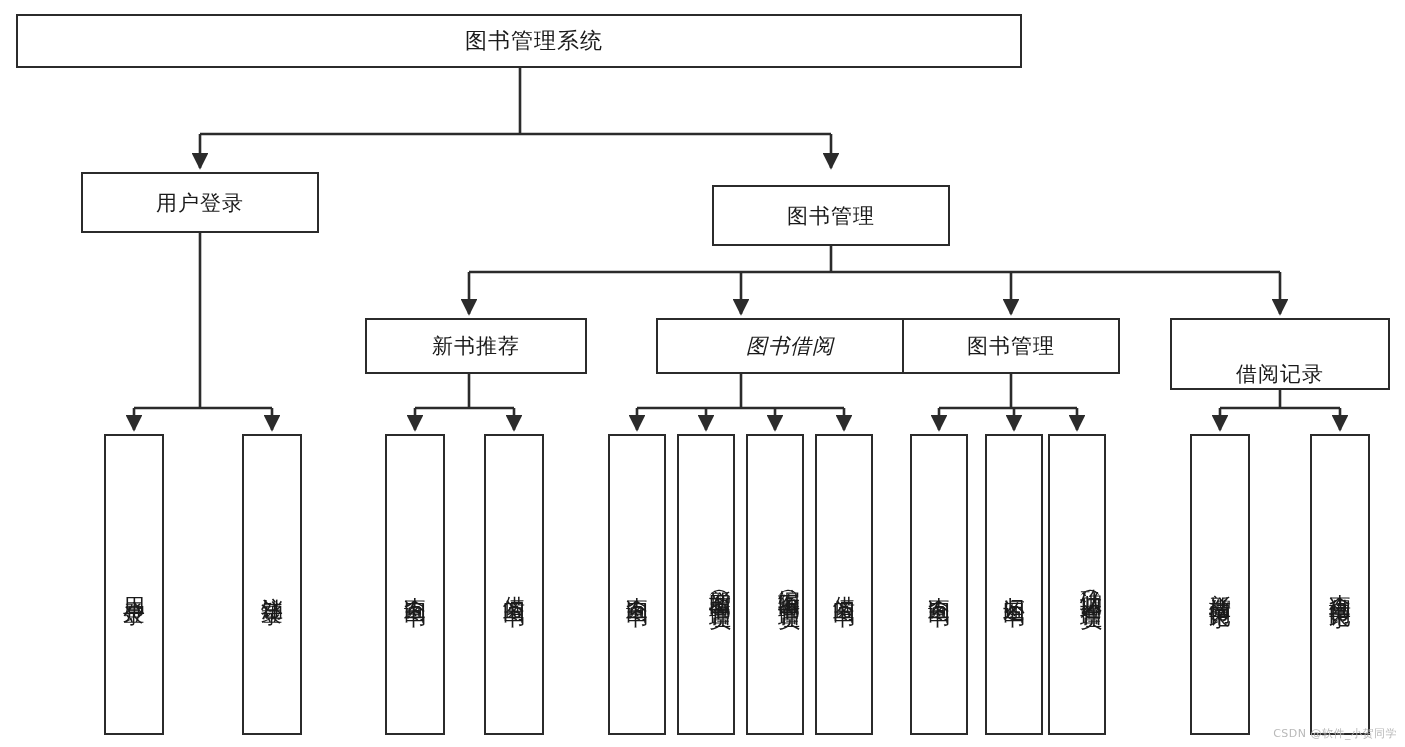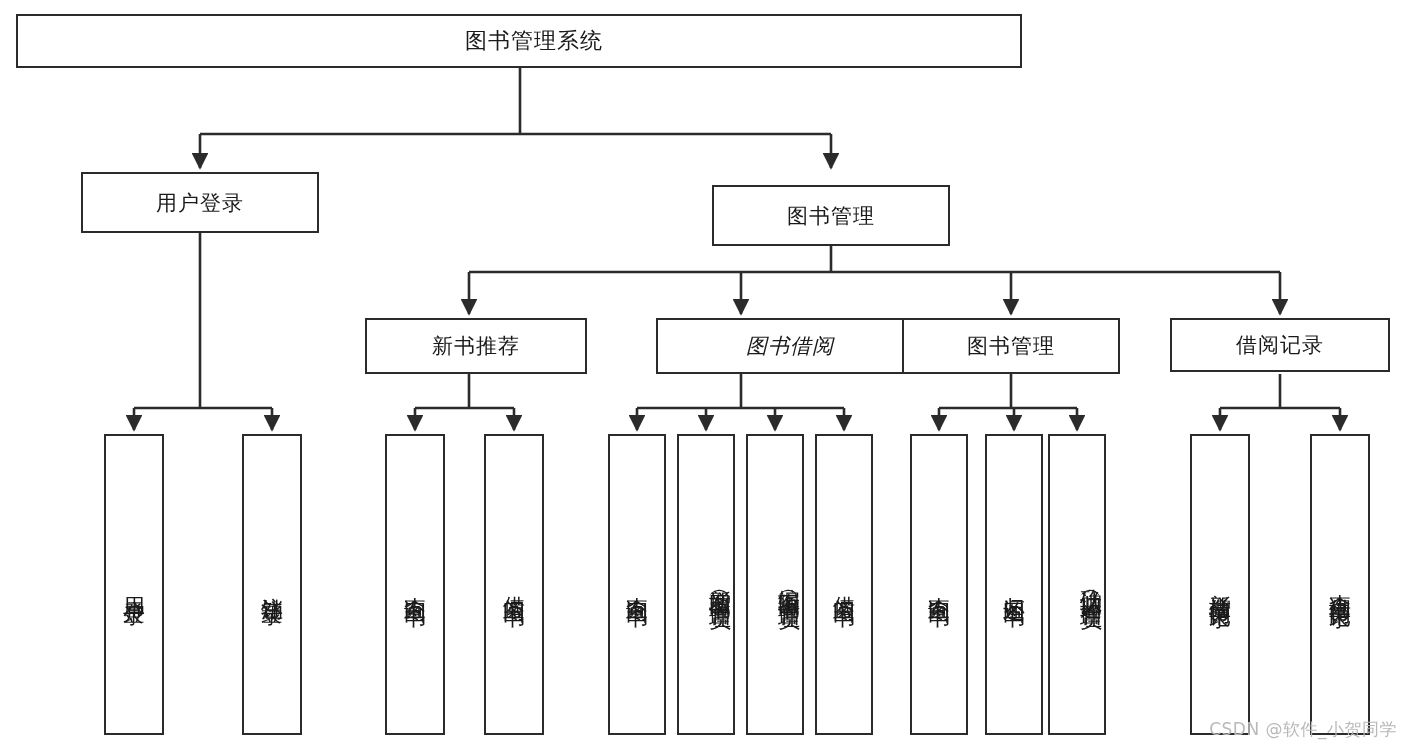--- a/index.html
+++ b/index.html
@@ -56,21 +56,21 @@
   .node.v.toptext{
     align-items:flex-start;
   }
   .node .label{
     display:block;
   }
   #watermark{
     position:absolute;
     right:8px;
     bottom:6px;
-    font-size:17px;
+    font-size:11px;
     color:#b9b9b9;
     white-space:nowrap;
     z-index:5;
     letter-spacing:0.5px;
   }
 </style>
 </head>
 <body>
 
 <div id="diagram">
@@ -138,21 +138,21 @@
 
   <div class="node h" id="node-l3-0" style="left: 358px; top: 318px; width: 222px; height: 56px; margin-left: 7px;">
     <span class="label">新书推荐</span>
   </div>
   <div class="node h" id="node-l3-1" style="left: 656px; top: 318px; width: 268px; height: 56px; font-style: italic;">
     <span class="label">图书借阅</span>
   </div>
   <div class="node h" id="node-l3-2" style="left: 902px; top: 318px; width: 218px; height: 56px;">
     <span class="label">图书管理</span>
   </div>
-  <div class="node h" id="node-l3-3" style="left: 1170px; top: 318px; width: 220px; height: 54px;">
+  <div class="node h" id="node-l3-3" style="left: 1170px; top: 318px; width: 220px; height: 72px; align-items: flex-end;">
     <span class="label">借阅记录</span>
   </div>
 
   <div class="node v" id="node-leaf-0" style="left: 104px; top: 434px; width: 60px; height: 301px;">
     <span class="label">用户登录</span>
   </div>
   <div class="node v" id="node-leaf-1" style="left: 242px; top: 434px; width: 60px; height: 301px;">
     <span class="label">注销登录</span>
   </div>
   <div class="node v" id="node-leaf-2" style="left: 385px; top: 434px; width: 60px; height: 301px;">

